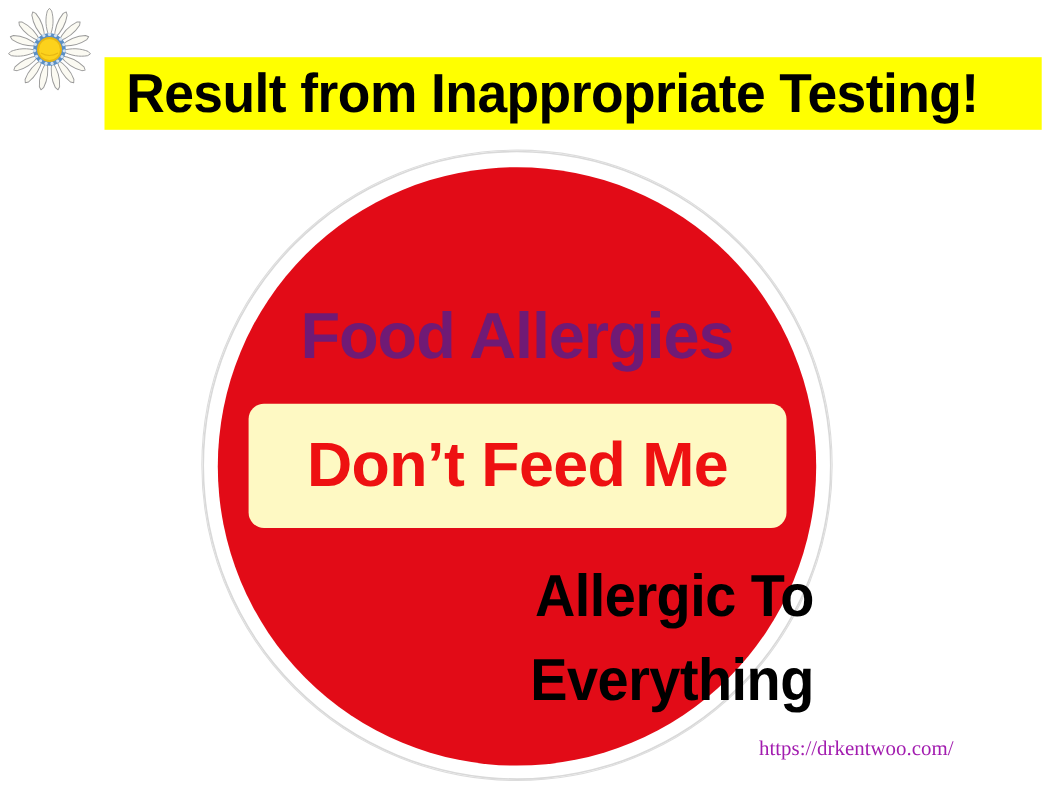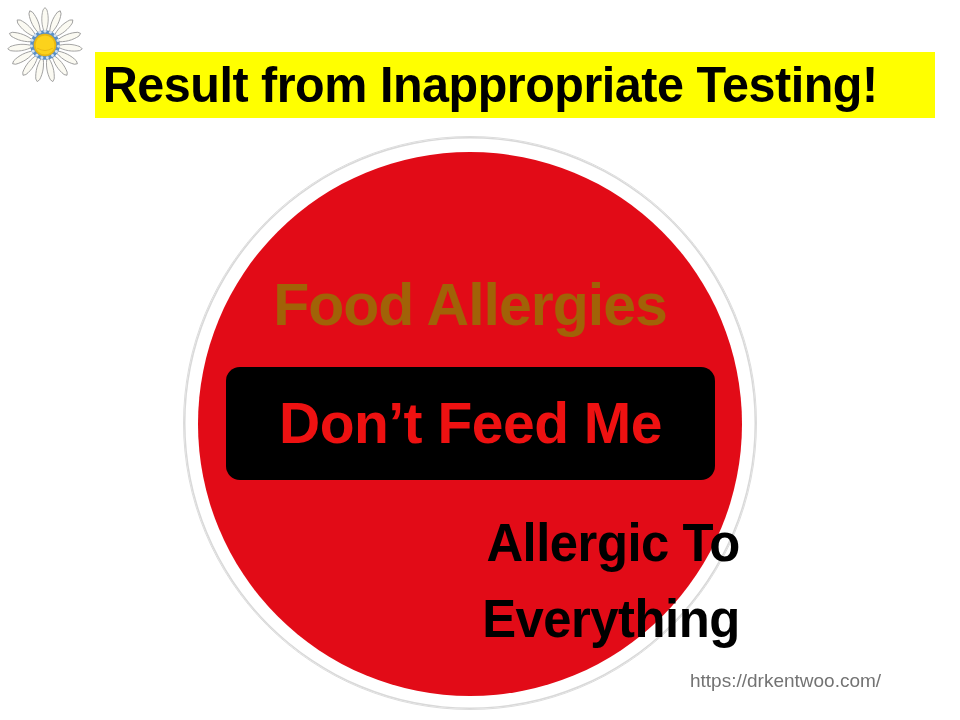--- a/index.html
+++ b/index.html
@@ -43,20 +43,21 @@
   .title-banner {
     position: absolute;
     left: 95px;
     top: 52px;
     width: 840px;
     height: 66px;
     background: #ffff00;
     display: flex;
     align-items: center;
     overflow: hidden;
+    padding-left: 12px;
   }
   .title-text {
     font-family: "Liberation Sans Narrow", "Liberation Sans", sans-serif;
     font-weight: bold;
     font-size: 50px;
     line-height: 1;
     color: #000000;
     letter-spacing: -0.5px;
     white-space: nowrap;
     padding-left: 8px;
@@ -105,32 +106,32 @@
   .sign-line-top {
     position: absolute;
     left: 0;
     top: 140px;
     width: 574px;
     text-align: center;
     font-family: "Liberation Sans", sans-serif;
     font-weight: bold;
     font-size: 59px;
     line-height: 1;
-    color: #a16207;
+    color: #701a75;
     letter-spacing: -1px;
     white-space: nowrap;
   }
 
   .sign-box {
     position: absolute;
     left: 43px;
     top: 231px;
     width: 489px;
     height: 113px;
-    background: #000000;
+    background: #fef9c3;
     border-radius: 14px;
     display: flex;
     align-items: center;
     justify-content: center;
   }
   .sign-box-text {
     font-family: "Liberation Sans", sans-serif;
     font-weight: bold;
     font-size: 57px;
     line-height: 1;
@@ -155,23 +156,23 @@
     letter-spacing: -0.5px;
     white-space: nowrap;
     transform: scaleX(0.94);
   }
 
   
   .footer-url {
     position: absolute;
     left: 690px;
     top: 670px;
-    font-family: Liberation Sans, sans-serif;
+    font-family: Liberation Serif, serif;
     font-size: 19px;
-    color: #737373;
+    color: #a21caf;
     white-space: nowrap;
   }
 </style>
 </head>
 <body>
 
 <div class="slide">
 
   <div class="flower-logo">
     <svg viewBox="0 0 100 100" xmlns="http://www.w3.org/2000/svg" aria-hidden="true">

